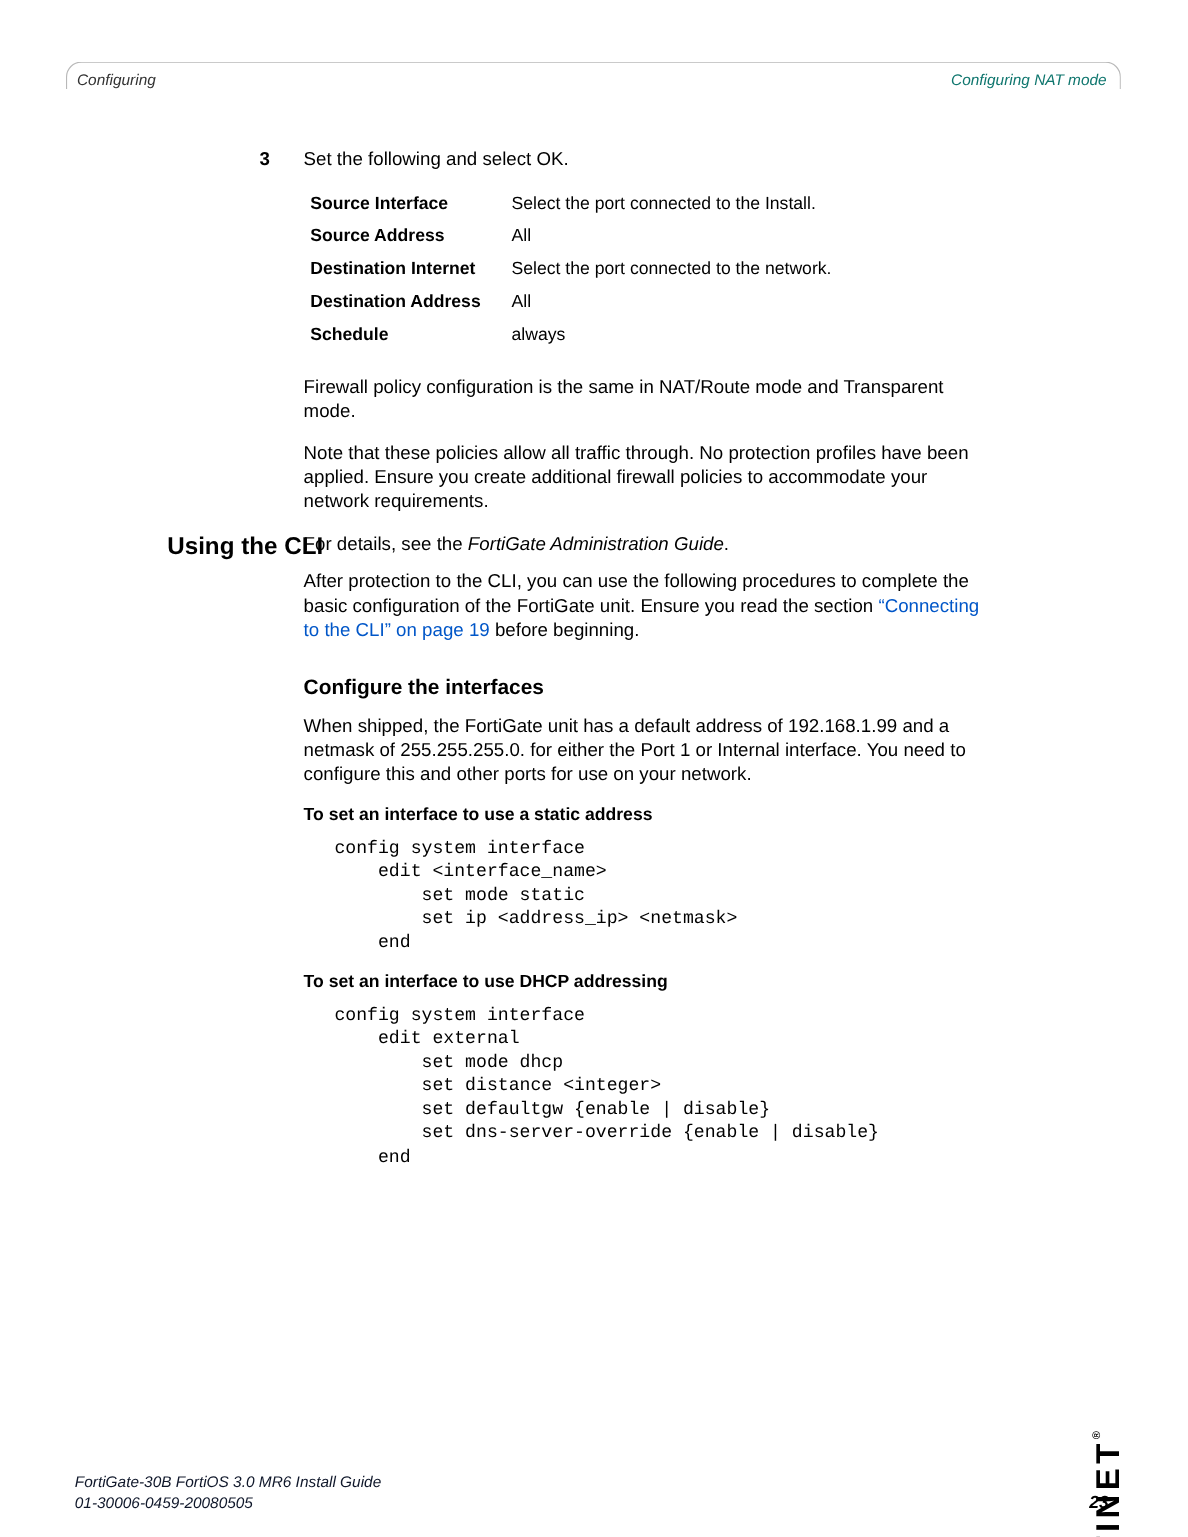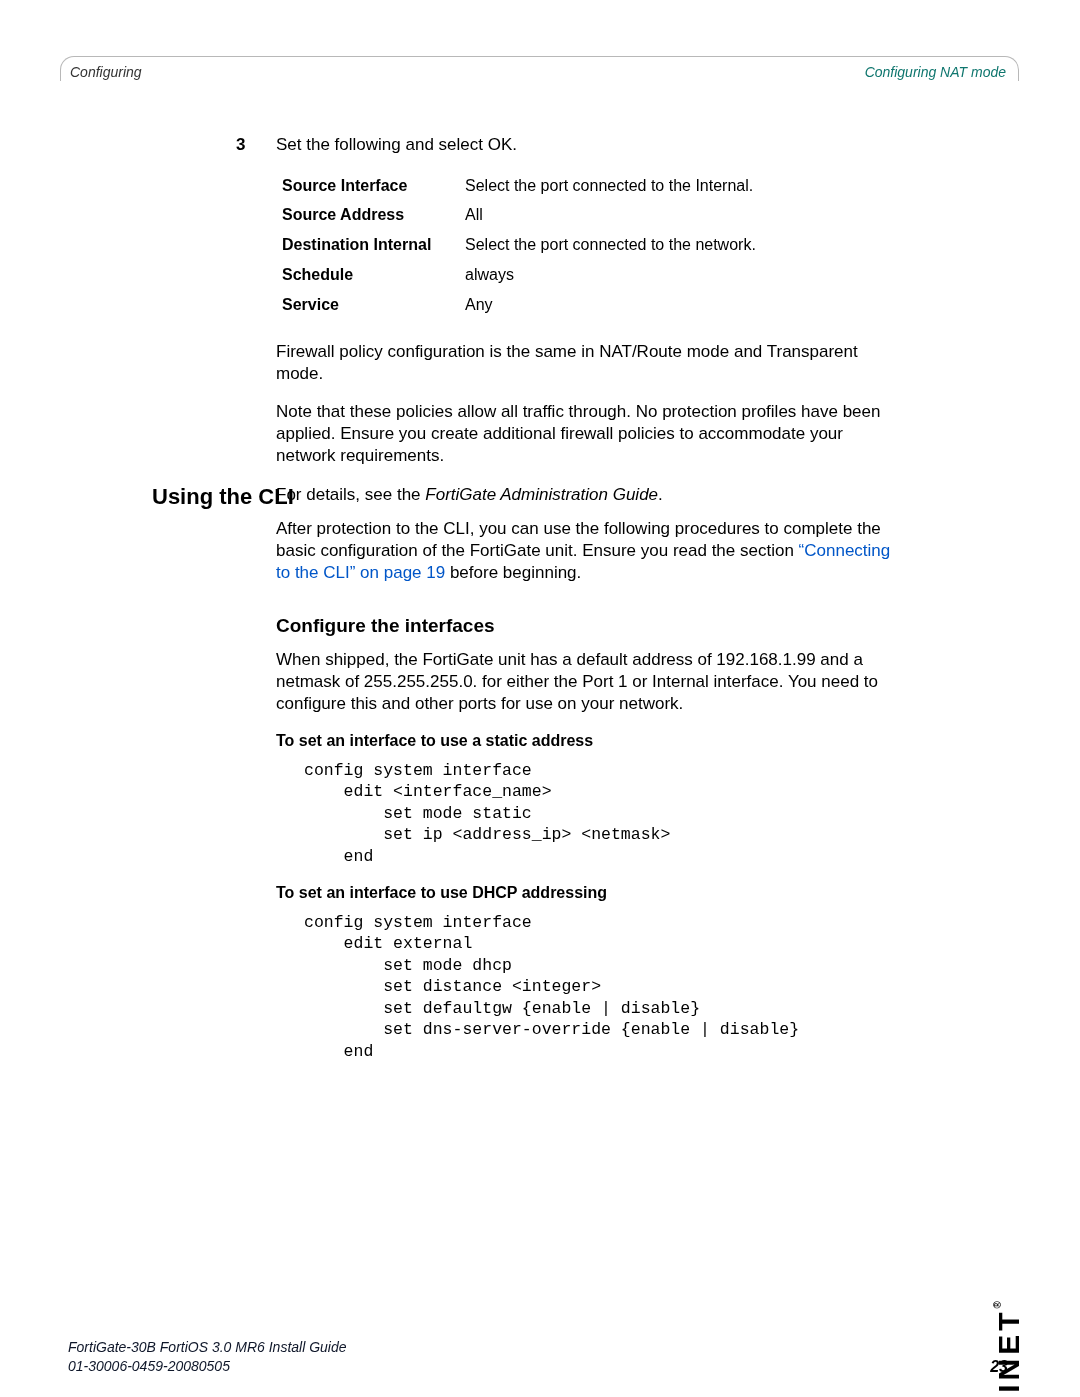--- a/index.html
+++ b/index.html
@@ -154,37 +154,37 @@
 
     <div class="step">
       <span class="step-num">3</span>
       <span>Set the following and select OK.</span>
     </div>
 
     <table class="settings-table">
       <tbody>
           <tr>
             <td class="key">Source Interface</td>
-            <td>Select the port connected to the Internal.</td>
+            <td>Select the port connected to the Install.</td>
           </tr>
       <tr>
             <td class="key">Source Address</td>
             <td>All</td>
           </tr>
       <tr>
-            <td class="key">Destination Internal</td>
+            <td class="key">Destination Internet</td>
             <td>Select the port connected to the network.</td>
+          </tr>
+      <tr>
+            <td class="key">Destination Address</td>
+            <td>All</td>
           </tr>
       <tr>
             <td class="key">Schedule</td>
             <td>always</td>
-          </tr>
-      <tr>
-            <td class="key">Service</td>
-            <td>Any</td>
           </tr>
     </tbody>
       </table>
 
     <p class="para">Firewall policy configuration is the same in NAT/Route mode and Transparent mode.</p>
     <p class="para">Note that these policies allow all traffic through. No protection profiles have been applied. Ensure you create additional firewall policies to accommodate your network requirements.</p>
     <p class="para">
       <span>For details, see the </span><em class="norm">FortiGate Administration Guide</em><span>.</span>
     </p>
   </div>

